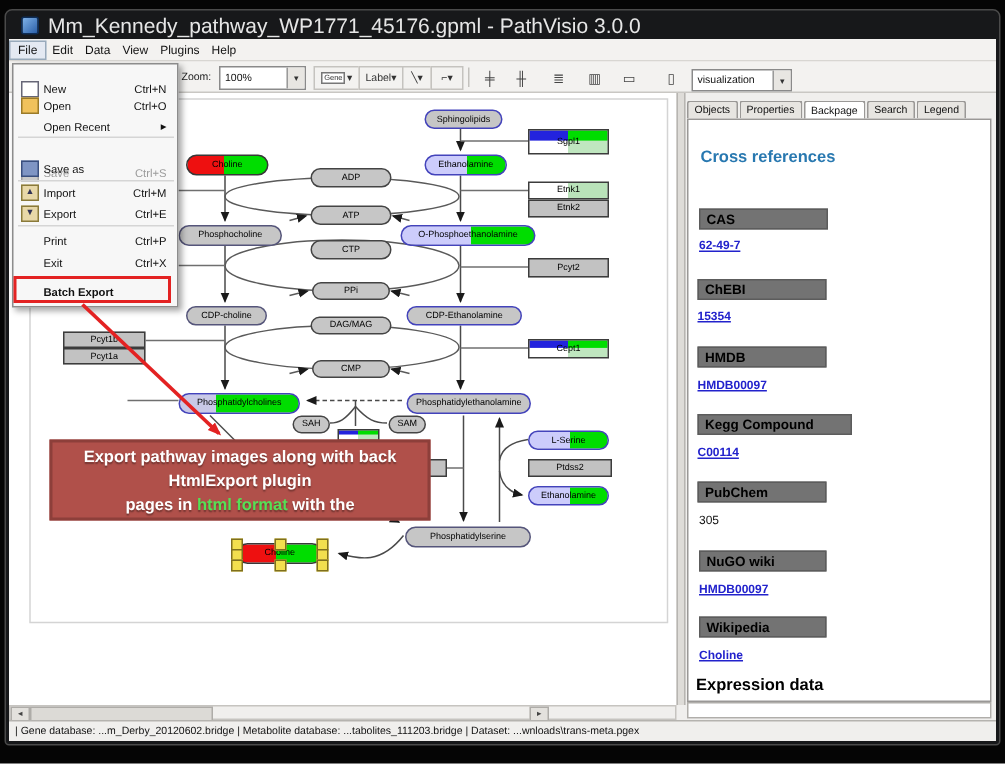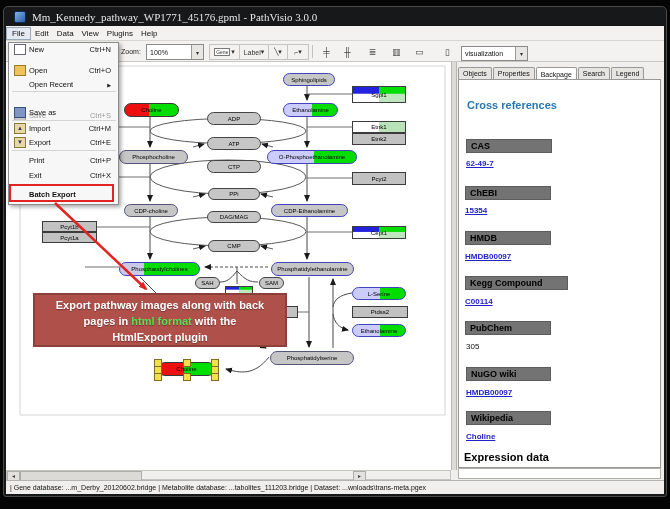--- a/index.html
+++ b/index.html
@@ -2,21 +2,21 @@
 <html><head>
 <meta charset="utf-8">
 <style>
   html,body{margin:0;padding:0;}
   body{width:670px;height:509px;background:#050505;font-family:"Liberation Sans",sans-serif;position:relative;overflow:hidden;}
   #root{position:absolute;left:0;top:0;width:670px;height:509px;}
   .abs{position:absolute;box-sizing:border-box;}
 
   
   .win-frame{left:3px;top:6px;width:664px;height:491px;background:#17181a;border:1px solid #4a4a4a;border-radius:5px 5px 3px 3px;}
-  .titlebar{left:6px;top:8px;width:658px;height:18px;color:#e6e6e6;font-size:11px;display:flex;align-items:center;font-family:Liberation Serif, serif;}
+  .titlebar{left:6px;top:8px;width:658px;height:18px;color:#e6e6e6;font-size:14px;display:flex;align-items:center;}
   .app-icon{width:10px;height:10px;margin-left:8px;margin-right:6px;border-radius:2px;background:linear-gradient(135deg,#7fb2e8,#2b5fa8);border:1px solid #0e2c55;}
   .client{left:6px;top:26px;width:658px;height:468px;background:#f0efed;}
 
   .menubar{left:6px;top:26px;width:658px;height:15px;background:#f3f2f0;border-bottom:1px solid #d8d6d2;font-size:8px;color:#111;display:flex;align-items:center;}
   .menu-item{padding:2px 4px;}
   .menu-item.open{border:1px solid #9ab;background:#e4e9f2;padding:1px 5px;}
 
   .toolbar{left:6px;top:41px;width:658px;height:21px;background:#f3f2f0;border-bottom:1px solid #c9c7c3;font-size:7px;color:#222;}
   .tb-label{position:absolute;top:7px;}
   .combo{position:absolute;background:#fff;border:1px solid #8a8a8a;font-size:7px;color:#111;display:flex;align-items:center;}
@@ -239,26 +239,26 @@
   <div class="handle" style="left:183px;top:359px;"></div>
   <div class="handle" style="left:211px;top:359px;"></div>
   <div class="handle" style="left:154px;top:366px;"></div>
   <div class="handle" style="left:211px;top:366px;"></div>
   <div class="handle" style="left:154px;top:373px;"></div>
   <div class="handle" style="left:183px;top:373px;"></div>
   <div class="handle" style="left:211px;top:373px;"></div>
 
   <div class="abs callout">
     <div>Export pathway images along with back</div>
+    <div>HtmlExport plugin</div>
     <div><span>pages in </span><span class="green-hl">html format</span><span> with the</span></div>
-    <div>HtmlExport plugin</div>
   </div>
 
   <div class="abs popup">
-    <div class="mi" style="top:0;">
+    <div class="mi" style="top:10px;">
       <span class="mi-ico" style="background:#fff;border:1px solid #667;"></span>
       <span class="lab">New</span>
         <span class="sc">Ctrl+N</span>
     </div>
     <div class="mi" style="top:21px;">
       <span class="mi-ico" style="background:#f0c25c;border:1px solid #9a7a28;"></span>
       <span class="lab">Open</span>
         <span class="sc">Ctrl+O</span>
     </div>
     <div class="mi" style="top:35px;">

